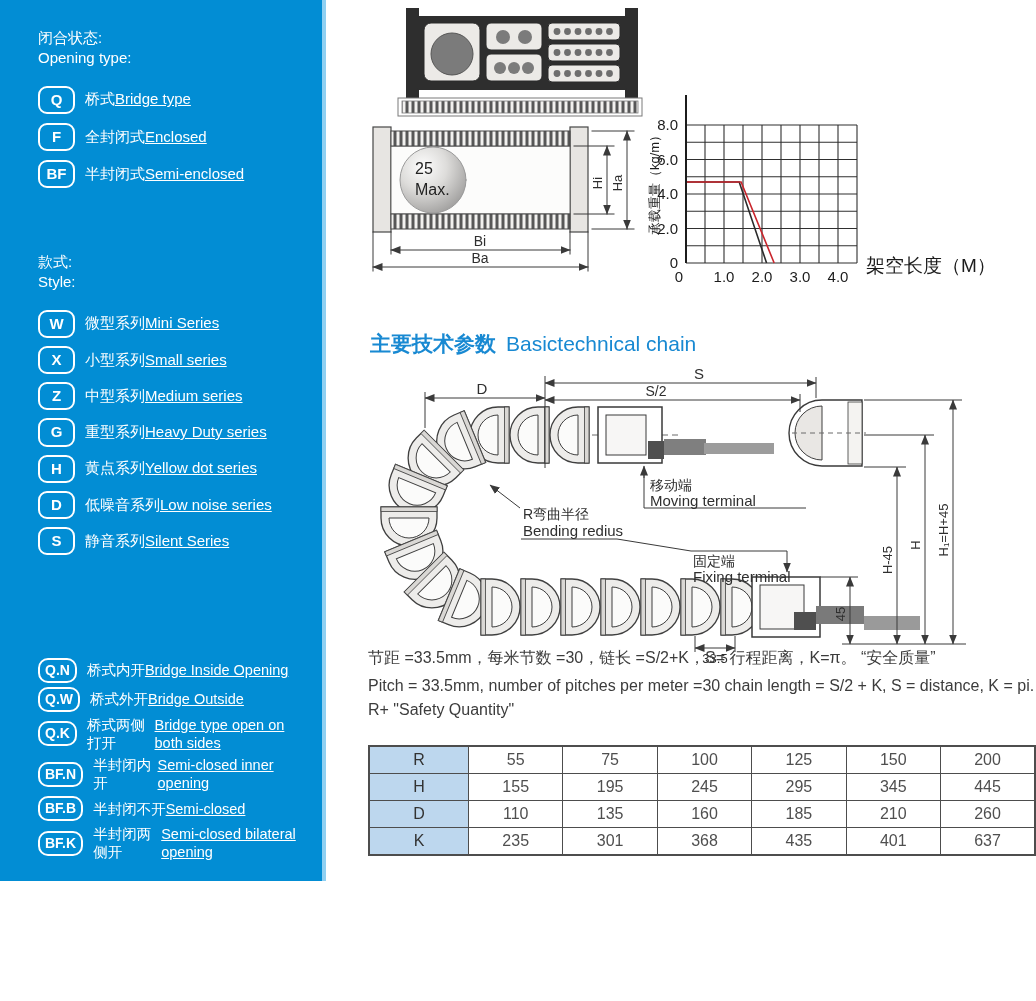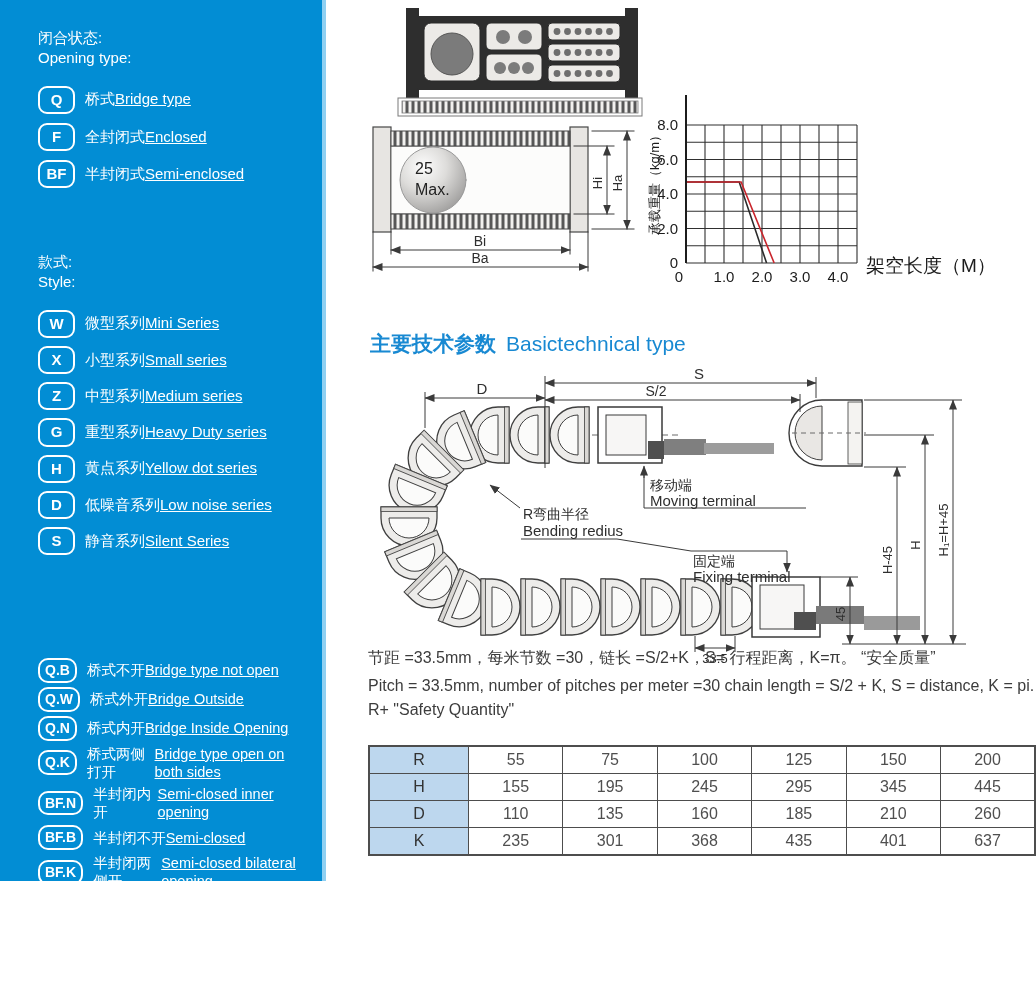--- a/index.html
+++ b/index.html
@@ -136,41 +136,34 @@
               <span class="cn">静音系列</span>
             <span class="en">Silent Series</span>
             </span>
           </div>
         </div>
     </div>
 
     <div class="sb-section sec-way" style="top:658px">
       <div>
 
-          <div class="sb-item">
-            <span class="badge">Q.B</span>
-            <span class="lbl">
-              <span class="cn">桥式不开</span>
-            <span class="en">Bridge type not open</span>
+
+          <div class="sb-item">
+            <span class="badge">Q.N</span>
+            <span class="lbl">
+              <span class="cn">桥式内开</span>
+            <span class="en">Bridge Inside Opening</span>
             </span>
           </div>
 
           <div class="sb-item">
             <span class="badge">Q.W</span>
             <span class="lbl">
               <span class="cn">桥式外开</span>
             <span class="en">Bridge Outside</span>
-            </span>
-          </div>
-
-          <div class="sb-item">
-            <span class="badge">Q.N</span>
-            <span class="lbl">
-              <span class="cn">桥式内开</span>
-            <span class="en">Bridge Inside Opening</span>
             </span>
           </div>
 
           <div class="sb-item">
             <span class="badge">Q.K</span>
             <span class="lbl">
               <span class="cn">桥式两侧打开</span>
             <span class="en">Bridge type open on both sides</span>
             </span>
           </div>
@@ -425,21 +418,21 @@
           <text x="519" y="614" font-size="13" text-anchor="middle" transform="rotate(-90 519 614)">45</text>
           <text x="389" y="663" font-size="13" text-anchor="middle">33.5</text>
           <text x="566" y="560" font-size="13" text-anchor="middle" transform="rotate(-90 566 560)">H-45</text>
           <text x="594" y="545" font-size="13" text-anchor="middle" transform="rotate(-90 594 545)">H</text>
           <text x="622" y="530" font-size="13" text-anchor="middle" transform="rotate(-90 622 530)">H₁=H+45</text>
         </g>
       </g>
     </svg>
 
     <div class="title">
-      <span class="cn">主要技术参数</span><span class="en">Basictechnical type</span>
+      <span class="cn">主要技术参数</span><span class="en">Basictechnical chain</span>
     </div>
 
     <div class="notes">
       <p class="cn">节距 =33.5mm，每米节数 =30，链长 =S/2+K，S= 行程距离，K=π。 “安全质量”</p>
       <p class="en">Pitch = 33.5mm, number of pitches per meter =30 chain length = S/2 + K, S = distance, K = pi. R+ "Safety Quantity"</p>
     </div>
 
     <table class="spec">
       <tbody>
 

